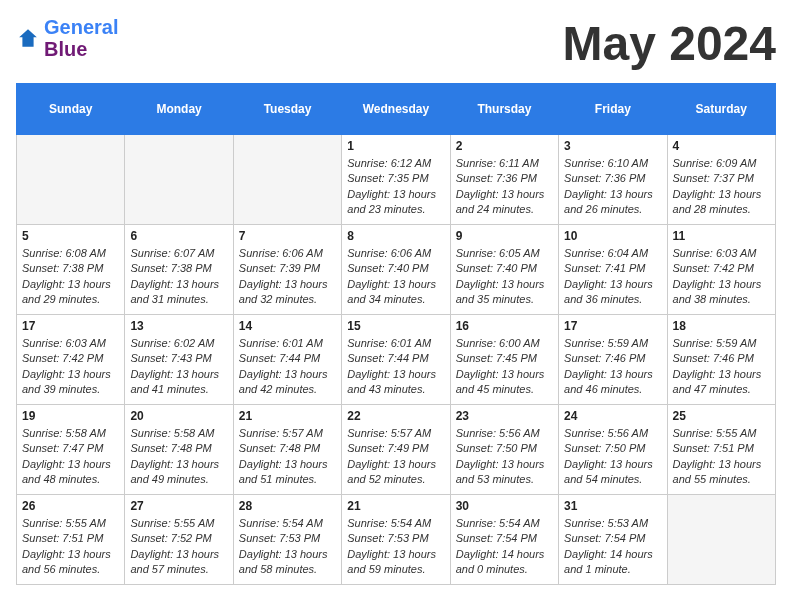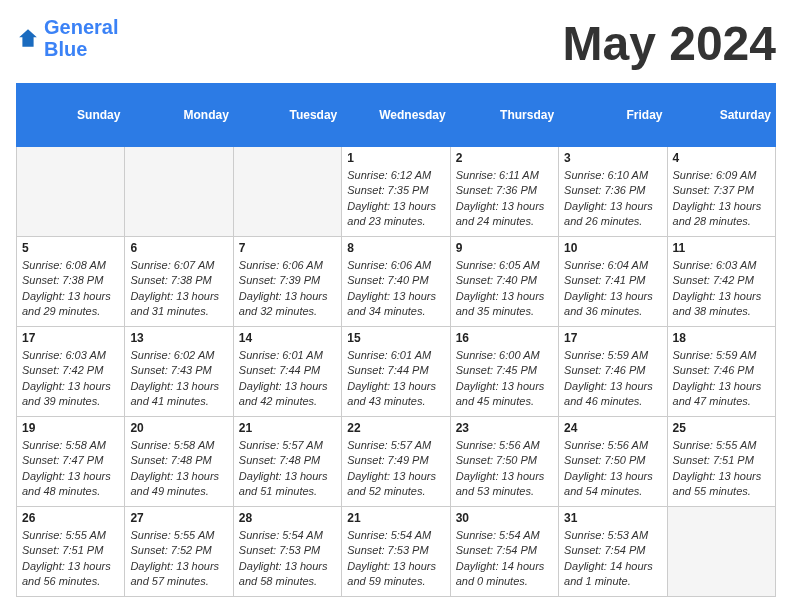--- a/index.html
+++ b/index.html
@@ -20,21 +20,21 @@
       display: flex;
       align-items: center;
       gap: 4px;
     }
     .logo-text {
       font-size: 20px;
       font-weight: bold;
       line-height: 1.1;
     }
     .logo-general { color: #3b82f6; }
-    .logo-blue { color: #3b82f6; }
+    .logo-blue { color: #701a75; }
     .logo-icon {
       width: 24px;
       height: 24px;
     }
     .title-area {
       text-align: right;
     }
     .month-title {
       font-size: 48px;
       font-weight: bold;
@@ -45,22 +45,22 @@
       color: #555;
     }
     .calendar {
       width: 100%;
       border-collapse: collapse;
       font-size: 11px;
     }
     .calendar th {
       background: #2c7be5;
       color: #fff;
-      padding: 24px 4px;
-      text-align: right;
+      padding: 18px 4px;
+      text-align: center;
       font-size: 12px;
       font-weight: bold;
       border: 1px solid #2c7be5;
     }
     .calendar td {
       border: 1px solid #ccc;
       vertical-align: top;
       padding: 4px 5px;
       width: calc(100% / 7);
       min-height: 80px;

